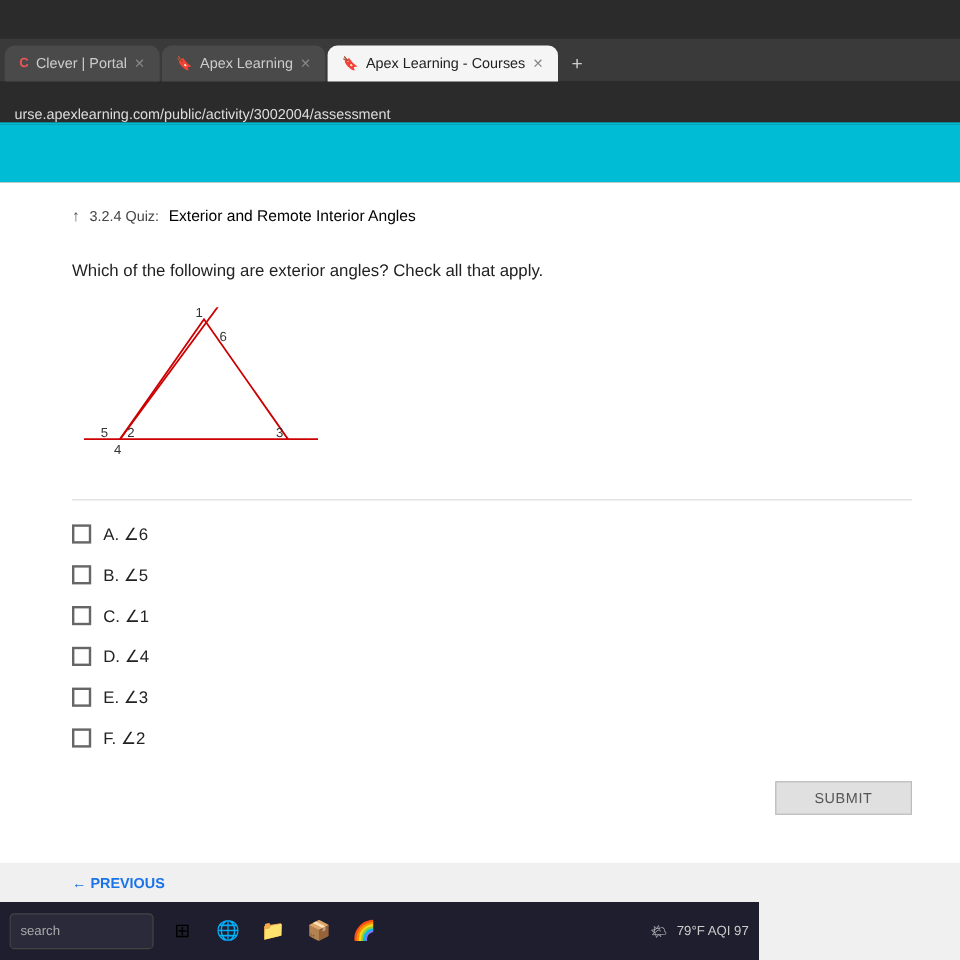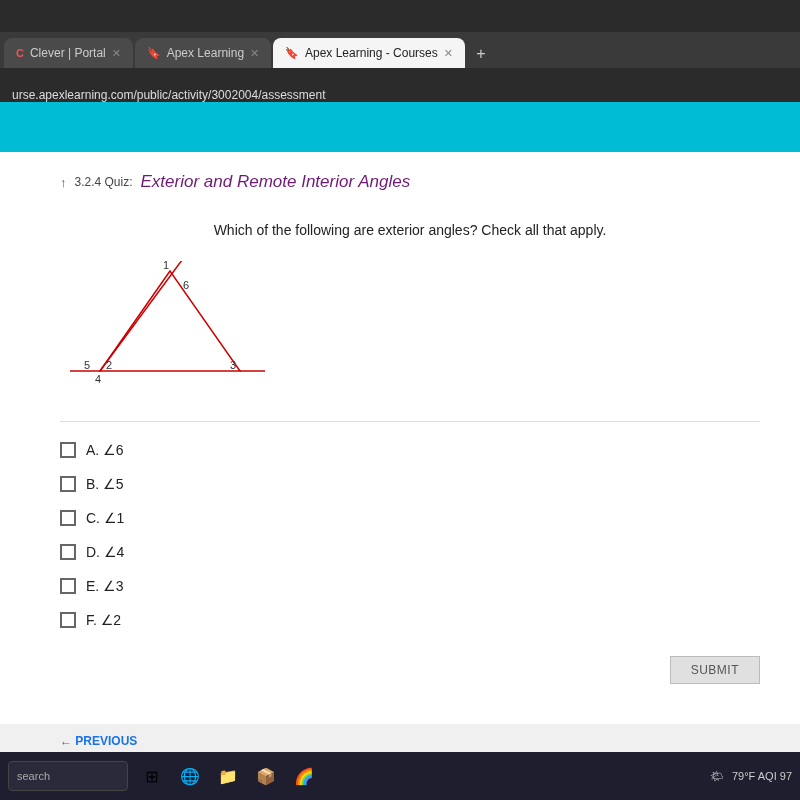--- a/index.html
+++ b/index.html
@@ -102,31 +102,29 @@
       font-size: 13px;
       color: #555;
       margin-bottom: 20px;
       padding-bottom: 8px;
     }
     .quiz-title-bar .quiz-label {
       font-size: 12px;
       color: #444;
     }
     .quiz-title-bar .quiz-name {
-      font-size: 17px;
-      color: #701a75;
-      font-style: italic;
+      font-size: 13px;
+      color: #000000;
     }
 
     .question-text {
       font-size: 14px;
       color: #222;
       margin-bottom: 20px;
       line-height: 1.5;
-      text-align: center;
     }
 
     
     .diagram-container {
       margin-bottom: 20px;
       padding-left: 10px;
     }
 
     
     .answer-divider {
@@ -162,21 +160,21 @@
     
     .submit-area {
       display: flex;
       justify-content: flex-end;
       padding: 10px 0 20px;
     }
     .submit-btn {
       background: #e0e0e0;
       color: #555;
       border: 1px solid #bbb;
-      padding: 6px 20px;
+      padding: 6px 32px;
       font-size: 12px;
       cursor: pointer;
       letter-spacing: 0.5px;
     }
 
     
     .nav-bar {
       padding: 10px 1px 20px 60px;
       display: flex;
       align-items: center;
@@ -192,21 +190,21 @@
       border: none;
       cursor: pointer;
       font-weight: bold;
     }
 
     
     .taskbar {
       position: fixed;
       bottom: 0;
       left: 0;
-      width: 800px;
+      width: 632px;
       height: 48px;
       background: #1e1e2e;
       display: flex;
       align-items: center;
       padding: 0 8px;
       gap: 8px;
     }
     .taskbar-search {
       background: #2a2a3a;
       border: 1px solid #444;

